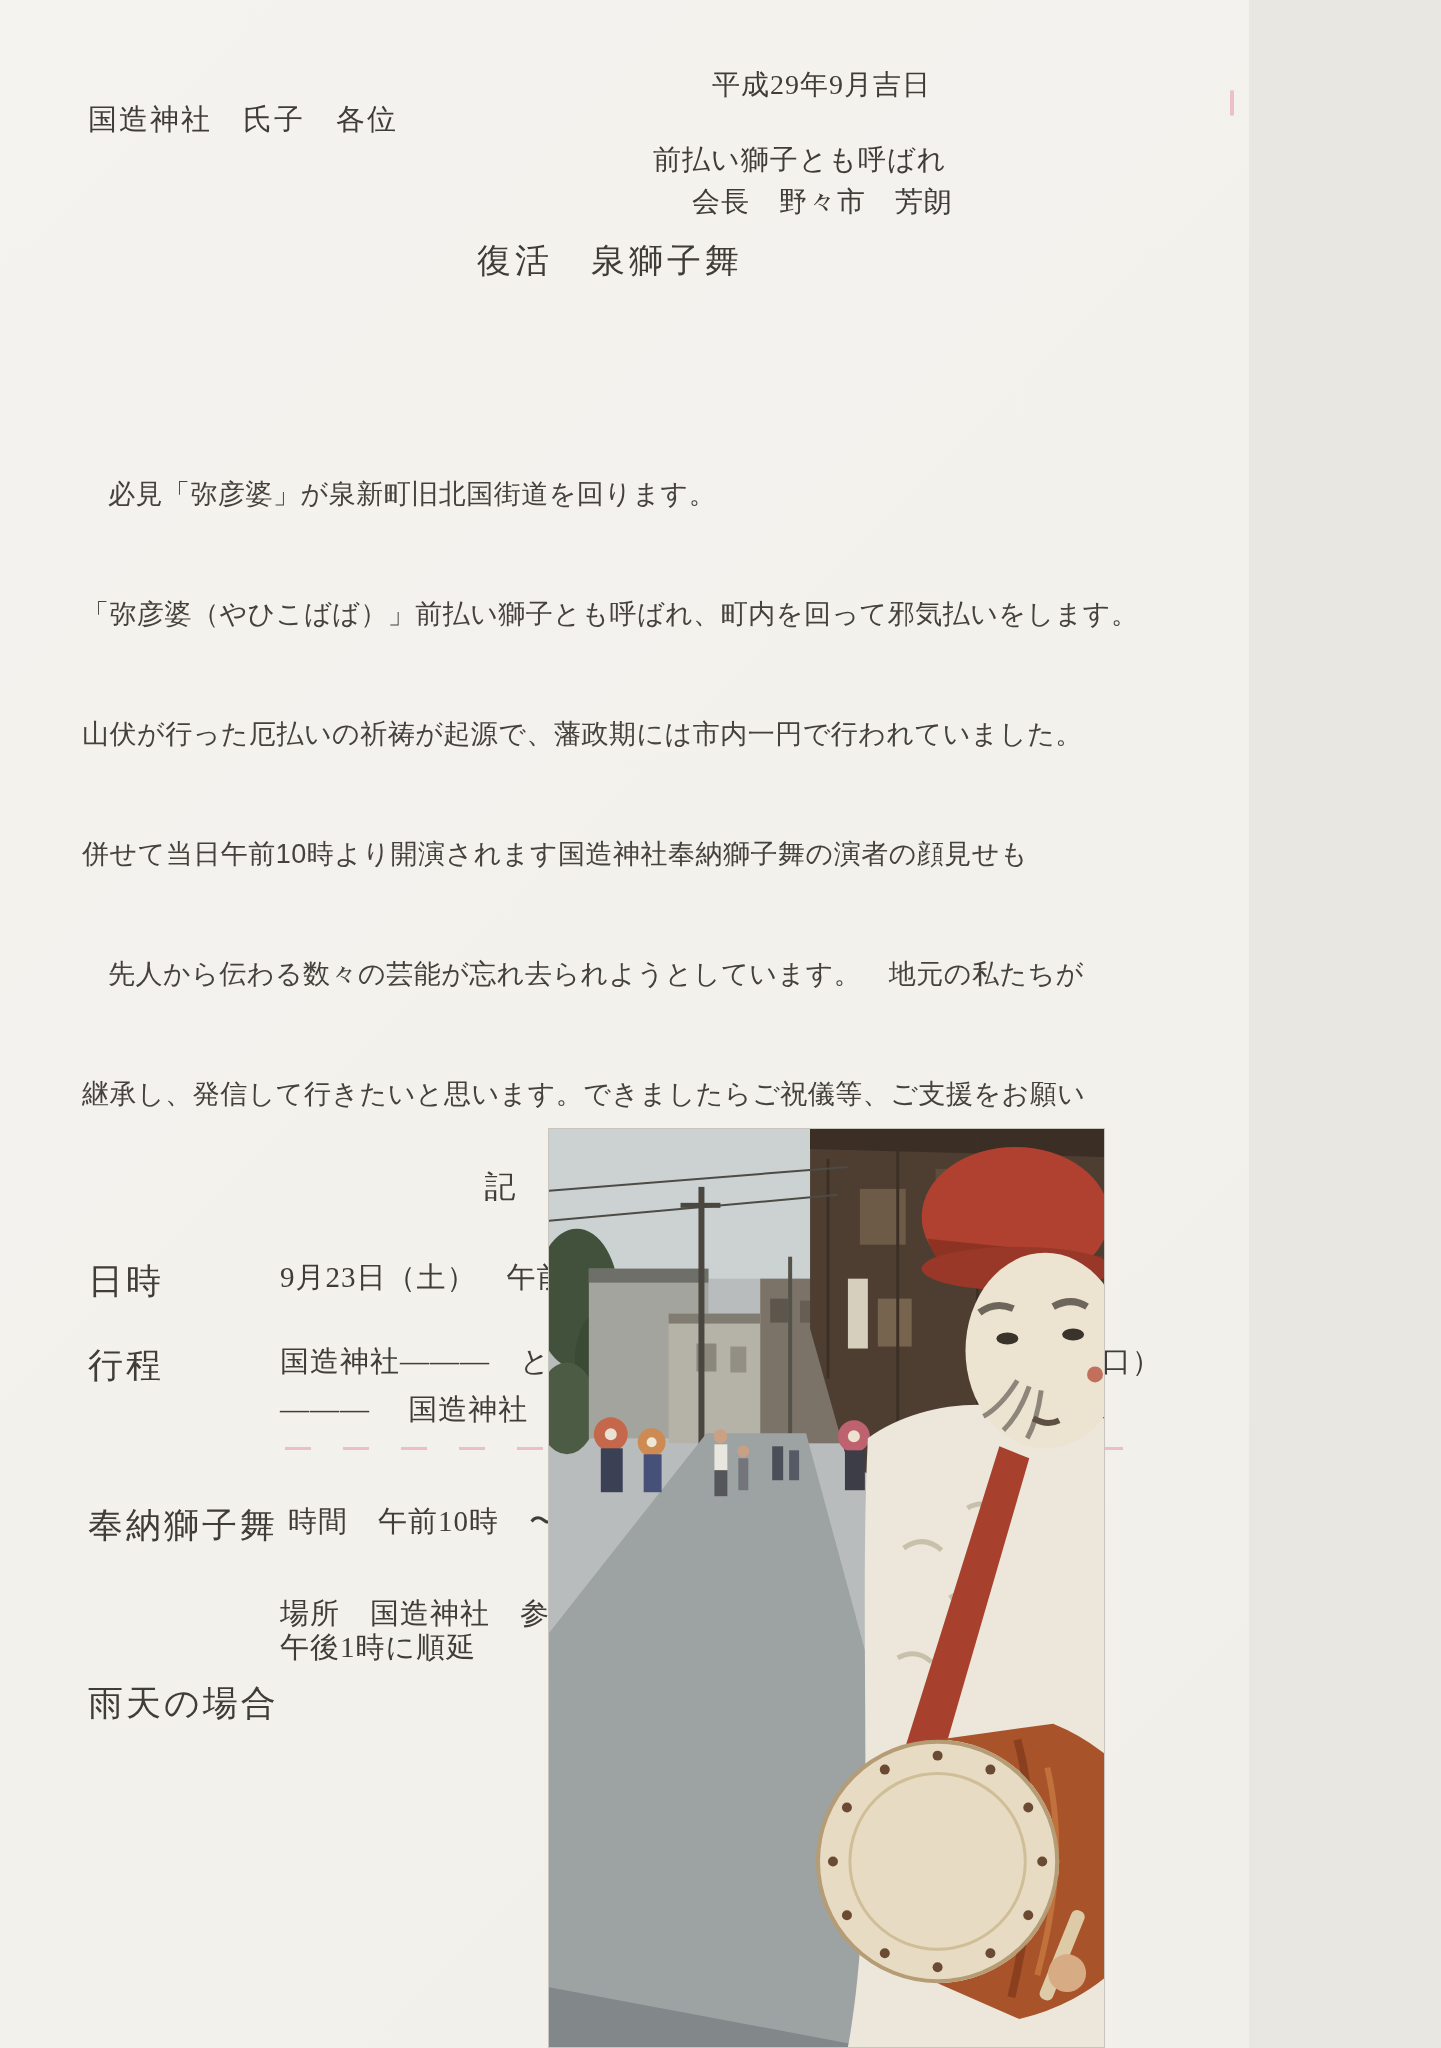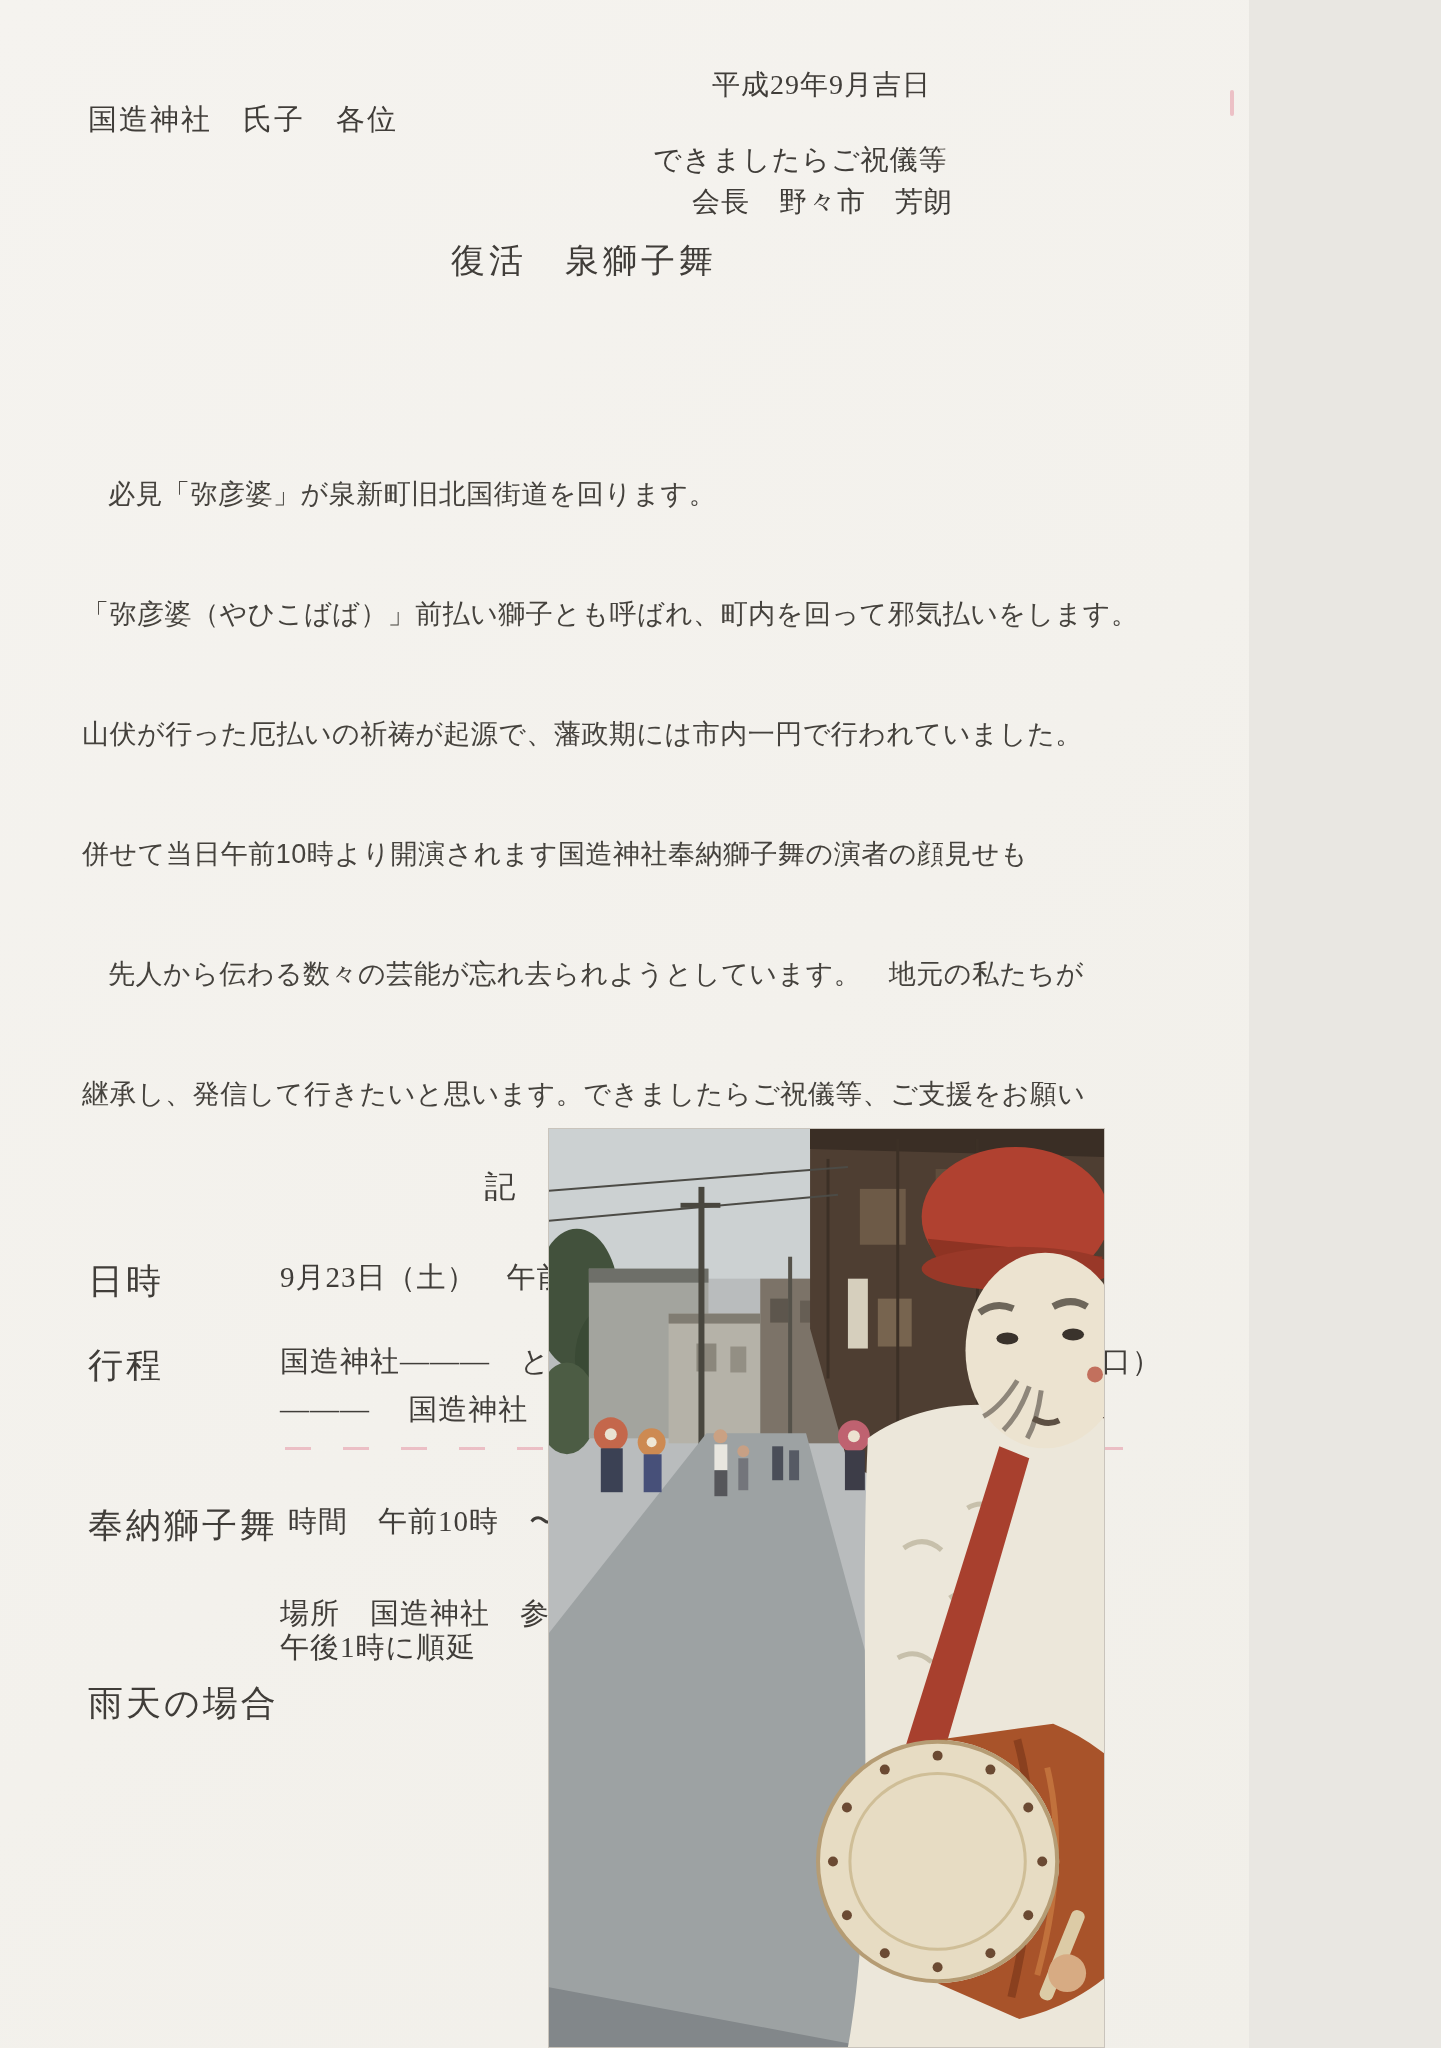--- a/index.html
+++ b/index.html
@@ -16,21 +16,21 @@
     background-image:linear-gradient(135deg,#f5f3ef 0%,#f3f1ec 55%,#f1efe9 100%);
     overflow:hidden;
     color:#403d39;
   }
   .serif{font-family:"Liberation Serif","DejaVu Serif",serif;}
   .abs{position:absolute;white-space:nowrap;}
   .date-line{left:712px;top:66px;font-size:28px;letter-spacing:1px;}
   .recipient{left:88px;top:100px;font-size:29px;letter-spacing:2px;}
   .sender-org{left:653px;top:141px;font-size:28px;letter-spacing:1px;}
   .sender-name{left:692px;top:183px;font-size:28px;letter-spacing:1px;}
-  .doc-title{left:451px;top:238px;font-size:34px;letter-spacing:4px;}
+  .doc-title{left:477px;top:238px;font-size:34px;letter-spacing:4px;}
   .body-block{position:absolute;left:82px;top:444px;width:1280px;}
   .body-line{
     height:88px;
     font-size:27px;
     letter-spacing:0.5px;
     color:#45423d;
     white-space:nowrap;
     margin-top:32px;
   }
   .body-line.indent{text-indent:26px;}
@@ -50,21 +50,21 @@
 </style>
 </head>
 <body>
 
 <div class="page">
 
   <div class="abs serif date-line">平成29年9月吉日</div>
 
   <div class="abs serif recipient">国造神社　氏子　各位</div>
 
-  <div class="abs serif sender-org">できましたらご祝儀等</div>
+  <div class="abs serif sender-org">前払い獅子とも呼ばれ</div>
 
   <div class="abs serif sender-name">会長　野々市　芳朗</div>
 
   <div class="abs serif doc-title">復活　泉獅子舞</div>
 
   <div class="body-block">
     <div class="body-line indent">必見「弥彦婆」が泉新町旧北国街道を回ります。</div>
     <div class="body-line">「弥彦婆（やひこばば）」前払い獅子とも呼ばれ、町内を回って邪気払いをします。</div>
     <div class="body-line">山伏が行った厄払いの祈祷が起源で、藩政期には市内一円で行われていました。</div>
     <div class="body-line">併せて当日午前10時より開演されます国造神社奉納獅子舞の演者の顔見せも</div>

